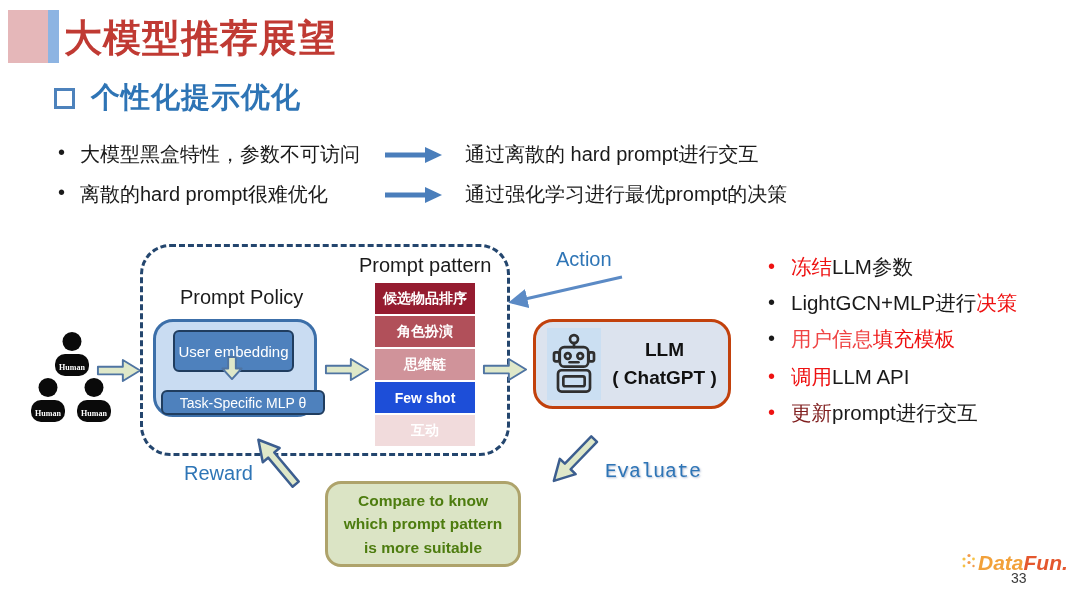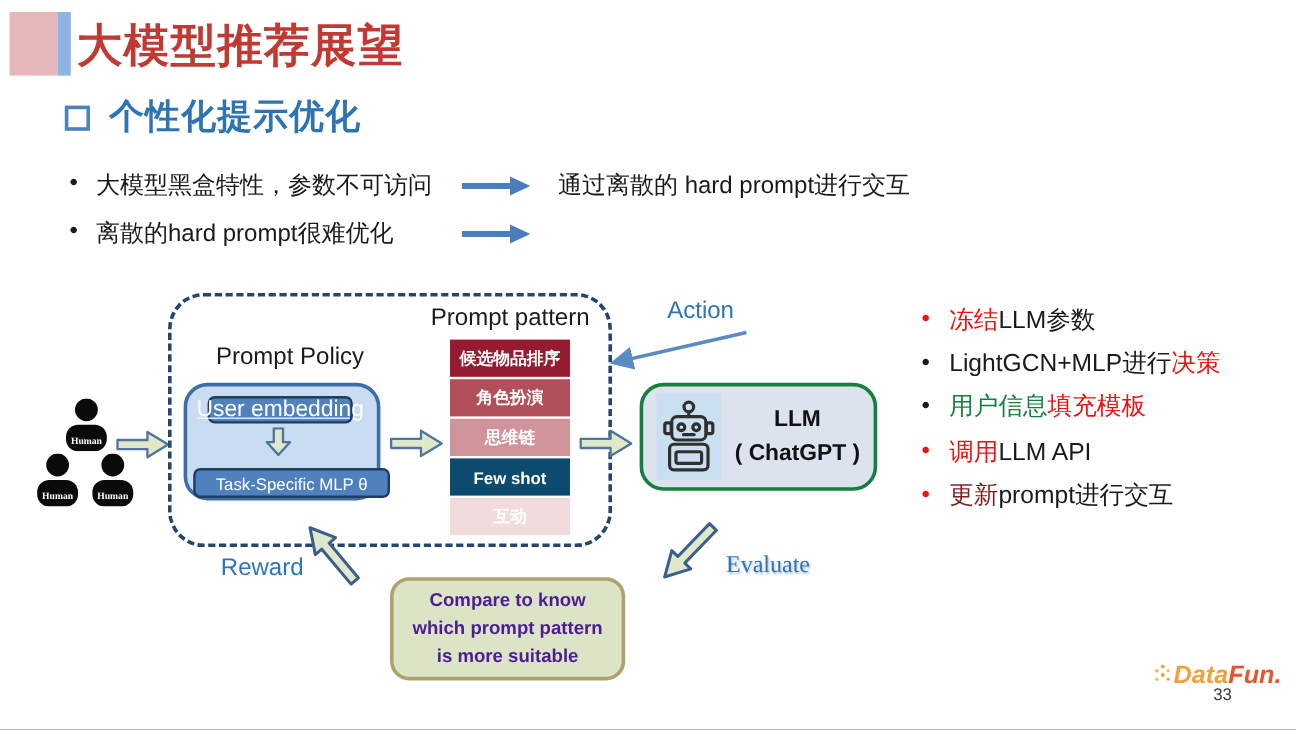--- a/index.html
+++ b/index.html
@@ -23,43 +23,43 @@
   .intro-text { font-size:20px; color:#1a1a1a; white-space:nowrap; }
 
   
   .dashed-box { left:140px; top:244px; width:370px; height:212px;
     border:3px dashed #24466E; border-radius:30px; }
   .policy-title { left:180px; top:286px; font-size:20px; color:#1b1b1b; }
   .policy-box { left:153px; top:319px; width:164px; height:98px; background:#C9DCF2;
     border:3px solid #3C6FA9; border-radius:20px; }
   .inner-box { background:#4E81BD; border:2px solid #203D5F; border-radius:6px;
     color:#fff; display:flex; align-items:center; justify-content:center; white-space:nowrap; }
-  .inner-box.b1 { left:173px; top:330px; width:121px; height:23px; font-size:19px;text-decoration:underline; }
+  .inner-box.b1 { left:173px; top:330px; width:121px; height:42px; font-size:15px; }
   .inner-box.b2 { left:161px; top:390px; width:164px; height:25px; font-size:14px; }
 
   .pattern-title { left:359px; top:254px; font-size:20px; color:#1b1b1b; }
   .pattern-stack { left:375px; top:283px; width:100px; display:flex; flex-direction:column; }
   .pattern-item { height:31px; margin-bottom:2px; color:#fff; font-weight:bold; font-size:14px;
     display:flex; align-items:center; justify-content:center; white-space:nowrap; }
 
   .llm-box { left:533px; top:319px; width:198px; height:90px; background:#DCE3EE;
-    border:3px solid #15803d; border-radius:20px; display:flex; align-items:center; }
+    border:3px solid #c2410c; border-radius:20px; display:flex; align-items:center; }
   .robot-bg { width:54px; height:72px; background:#CBDFF2; margin-left:11px;
     display:flex; align-items:center; justify-content:center; }
   .llm-text { flex:1; text-align:center; font-weight:bold; color:#111; font-size:19px; line-height:1.45; }
 
   .flow-label { font-size:20px; color:#2E75B6; }
   .label-action { left:556px; top:248px; }
   .label-reward { left:184px; top:462px; }
-  .label-evaluate { left:605px; top:460px; font-family:Liberation Serif, serif;
+  .label-evaluate { left:605px; top:460px; font-family:Liberation Mono, monospace;
     text-shadow:1px 1px 2px rgba(120,140,180,.6); }
 
   .compare-box { left:325px; top:481px; width:196px; height:86px; background:#DBE4C5;
     border:3px solid #AEA36B; border-radius:16px; display:flex; align-items:center; justify-content:center;
-    text-align:center; font-weight:bold; font-size:15.5px; color:#4c1d95; white-space:pre-line; line-height:1.5; }
+    text-align:center; font-weight:bold; font-size:15.5px; color:#4d7c0f; white-space:pre-line; line-height:1.5; }
 
   
   .right-notes { left:768px; top:254px; width:300px; }
   .note-row { display:flex; align-items:flex-start; margin-bottom:11px; line-height:25px; }
   .note-bullet { width:12px; font-size:20px; margin-right:11px; }
   .note-text { font-size:20.5px; white-space:nowrap; }
 
   
   .footer-logo { left:960px; top:551px; display:flex; align-items:flex-end; }
   .logo-text { font-size:21px; font-weight:bold; font-style:italic; letter-spacing:0; }
@@ -87,20 +87,21 @@
   <svg class="abs" style="left:385px; top:146px;" width="58" height="18" viewBox="0 0 58 18">
     <polygon points="0,6.5 40,6.5 40,1 57,9 40,17 40,11.5 0,11.5" fill="#4A7EBB"></polygon>
   </svg>
   <div class="abs intro-text" style="left:465px; top:141px;">通过离散的 hard prompt进行交互</div>
 
   <div class="abs intro-bullet" style="left:58px; top:181px;">•</div>
   <div class="abs intro-text" style="left:80px; top:181px;">离散的hard prompt很难优化</div>
   <svg class="abs" style="left:385px; top:186px;" width="58" height="18" viewBox="0 0 58 18">
     <polygon points="0,6.5 40,6.5 40,1 57,9 40,17 40,11.5 0,11.5" fill="#4A7EBB"></polygon>
   </svg>
+  <div class="abs intro-text" style="left:465px; top:181px;">通过强化学习进行最优prompt的决策</div>
 
   <div class="abs" style="left:28px; top:332px; width:120px; height:92px;">
     <svg class="abs" style="left:24px; top:0;" width="40" height="44" viewBox="0 0 40 44">
       <circle cx="20" cy="9.5" r="9.5" fill="#0a0a0a"></circle>
       <rect x="3" y="22" width="34" height="22" rx="10" fill="#0a0a0a"></rect>
       <text x="20" y="38" text-anchor="middle" font-size="8" font-weight="bold" fill="#fff" font-family="Liberation Serif, serif">Human</text>
     </svg>
     <svg class="abs" style="left:0; top:46px;" width="40" height="44" viewBox="0 0 40 44">
       <circle cx="20" cy="9.5" r="9.5" fill="#0a0a0a"></circle>
       <rect x="3" y="22" width="34" height="22" rx="10" fill="#0a0a0a"></rect>
@@ -125,21 +126,21 @@
   <svg class="abs" style="left:220px; top:356px;" width="24" height="25" viewBox="0 0 24 26">
     <polygon points="8,1 16,1 16,13 22,13 12,24 2,13 8,13" fill="#DFE8C9" stroke="#4F74A2" stroke-width="2" stroke-linejoin="round"></polygon>
   </svg>
   <div class="abs inner-box b2">Task-Specific MLP θ</div>
 
   <div class="abs pattern-title">Prompt pattern</div>
   <div class="abs pattern-stack">
       <div class="pattern-item" style="background: rgb(149, 28, 48);">候选物品排序</div>
       <div class="pattern-item" style="background: rgb(177, 80, 90);">角色扮演</div>
       <div class="pattern-item" style="background: rgb(208, 147, 154);">思维链</div>
-      <div class="pattern-item" style="background: #0c4a6e;">Few shot</div>
+      <div class="pattern-item" style="background: #1d4ed8;">Few shot</div>
       <div class="pattern-item" style="background: rgb(241, 219, 220);">互动</div>
     </div>
 
   <svg class="abs" style="left:324px; top:356px;" width="46" height="27" viewBox="0 0 48 28">
     <polygon points="2,10 28,10 28,3 46,14 28,25 28,18 2,18" fill="#DFE8C9" stroke="#4F74A2" stroke-width="2" stroke-linejoin="round"></polygon>
   </svg>
 
   <svg class="abs" style="left:482px; top:356px;" width="46" height="27" viewBox="0 0 48 28">
     <polygon points="2,10 28,10 28,3 46,14 28,25 28,18 2,18" fill="#DFE8C9" stroke="#4F74A2" stroke-width="2" stroke-linejoin="round"></polygon>
   </svg>
@@ -195,21 +196,21 @@
       <div class="note-row">
         <span class="note-bullet" style="color: rgb(238, 17, 17);">•</span>
         <span class="note-text"><span style="color: rgb(238, 17, 17);">冻结</span><span style="color: rgb(26, 26, 26);">LLM参数</span></span>
       </div>
       <div class="note-row">
         <span class="note-bullet" style="color: rgb(26, 26, 26);">•</span>
         <span class="note-text"><span style="color: rgb(26, 26, 26);">LightGCN+MLP进行</span><span style="color: rgb(238, 17, 17);">决策</span></span>
       </div>
       <div class="note-row">
         <span class="note-bullet" style="color: rgb(26, 26, 26);">•</span>
-        <span class="note-text"><span style="color: #15803d; font-family: Liberation Mono, monospace;">用户信息</span><span style="color: rgb(238, 17, 17);">填充模板</span></span>
+        <span class="note-text"><span style="color: #ef4444; font-family: Liberation Mono, monospace;">用户信息</span><span style="color: rgb(238, 17, 17);">填充模板</span></span>
       </div>
       <div class="note-row">
         <span class="note-bullet" style="color: rgb(238, 17, 17);">•</span>
         <span class="note-text"><span style="color: rgb(238, 17, 17);">调用</span><span style="color: rgb(26, 26, 26);">LLM API</span></span>
       </div>
       <div class="note-row">
         <span class="note-bullet" style="color: rgb(238, 17, 17);">•</span>
         <span class="note-text"><span style="color: #7f1d1d;">更新</span><span style="color: rgb(26, 26, 26);">prompt进行交互</span></span>
       </div>
     </div>

